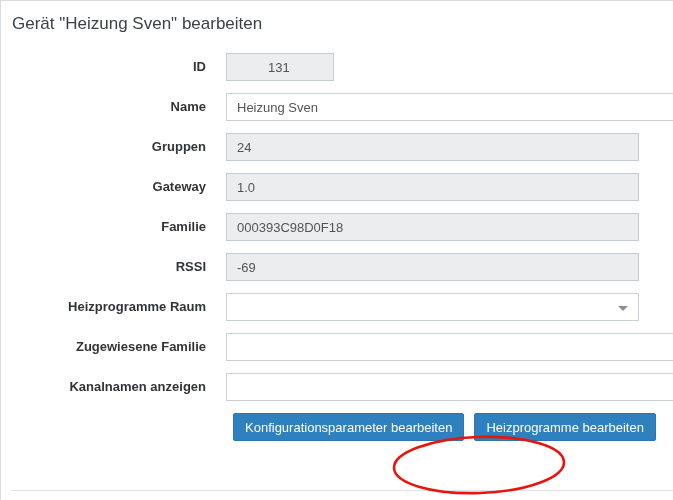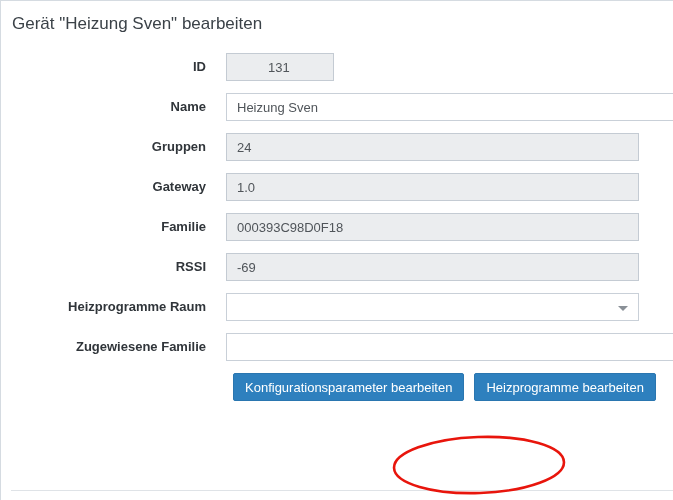--- a/index.html
+++ b/index.html
@@ -175,20 +175,26 @@
       </div>
     </div>
 
     <div class="form-row">
       <div class="form-label">Zugewiesene Familie</div>
       <div class="form-control-cell">
         <input class="ctl full" value="" style="">
       </div>
     </div>
 
+    <div class="form-row">
+      <div class="form-label">Kanalnamen anzeigen</div>
+      <div class="form-control-cell">
+        <input class="ctl full" value="" style="">
+      </div>
+    </div>
 
     <div class="button-row">
       <div class="spacer"></div>
       <button class="btn btn-first">Konfigurationsparameter bearbeiten</button>
       <button class="btn">Heizprogramme bearbeiten</button>
     </div>
 
   </div>
 
   <hr class="bottom-divider">

